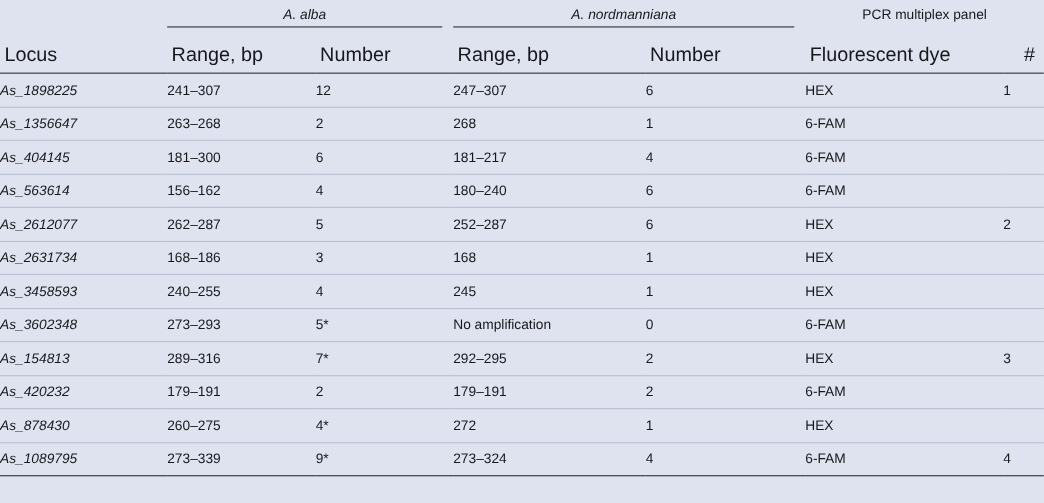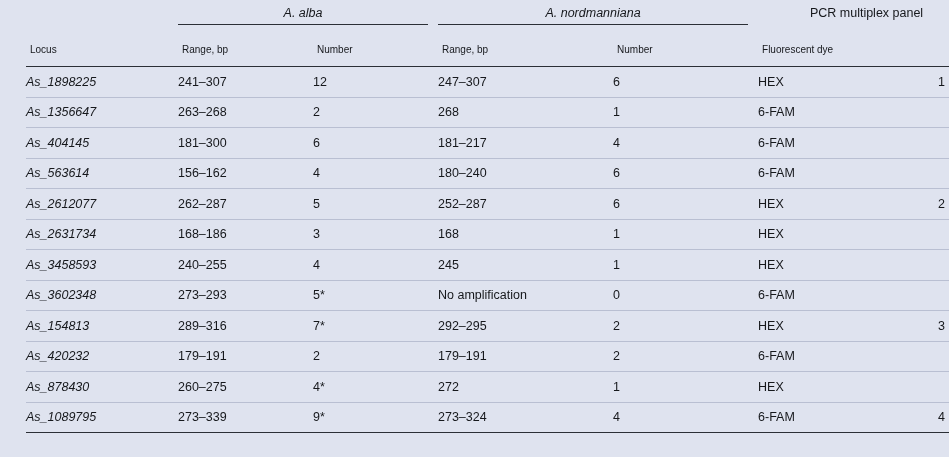--- a/index.html
+++ b/index.html
@@ -13,21 +13,20 @@
     font-family: "Liberation Sans", sans-serif;
     color: #16181c;
     overflow: hidden;
   }
   .table-wrap {
     width: 949px;
     height: 457px;
     background: #dfe3ef;
     box-sizing: border-box;
     position: relative;
-    padding-left: 26px;
   }
   table.data {
     width: 949px;
     border-collapse: collapse;
     table-layout: fixed;
     font-size: 12.5px;
   }
   col.c-locus   { width: 152px; }
   col.c-r1      { width: 135px; }
   col.c-n1      { width: 125px; }
@@ -61,21 +60,21 @@
     display: block;
     text-align: center;
     padding-bottom: 4px;
   }
 
   
   tr.colhead th {
     height: 34px;
     border-bottom: 1px solid #2b2f36;
     padding-left: 4px;
-    font-size: 10px;
+    font-size: 18px;
   }
   tr.colhead th.right-h {
     text-align: right;
     padding-right: 8px;
   }
 
   
   tbody tr td {
     height: 29.5px;
     border-bottom: 1px solid #b9bfd2;

